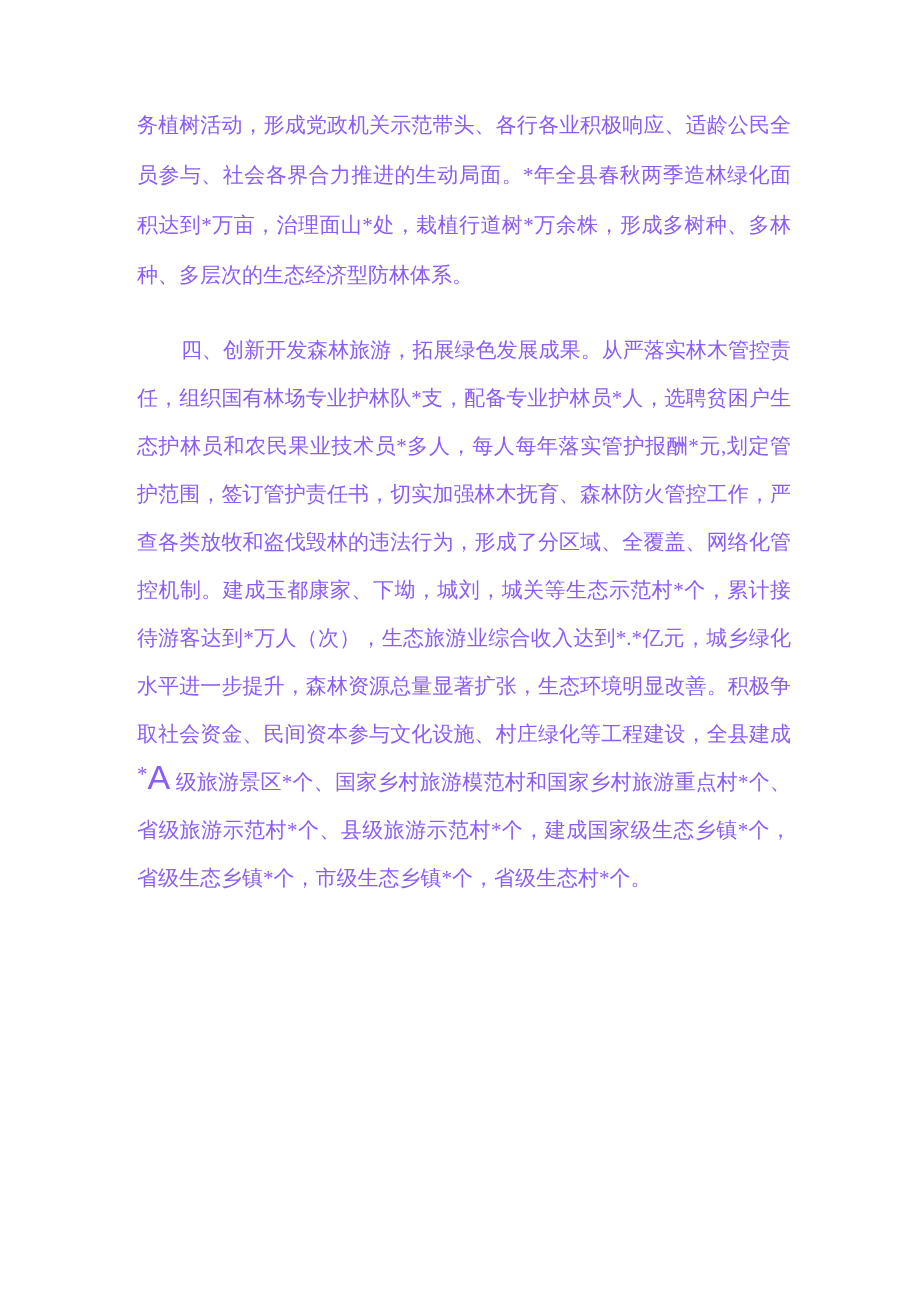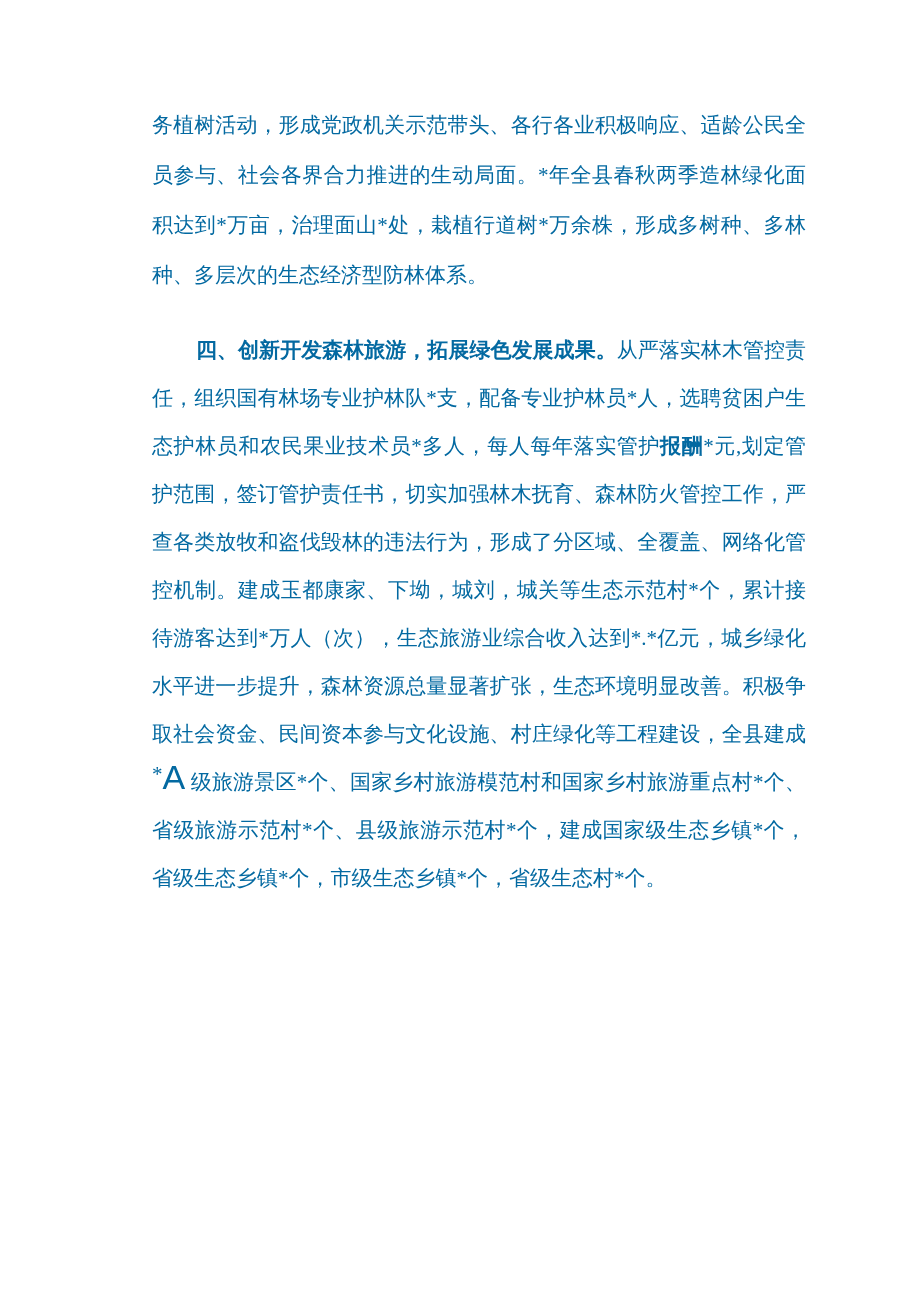--- a/index.html
+++ b/index.html
@@ -10,45 +10,45 @@
   .page {
     position: relative;
     width: 920px;
     height: 1301px;
     background: #ffffff;
     overflow: hidden;
     font-family: "Liberation Serif", serif;
   }
   .doc-body {
     position: absolute;
-    left: 152px;
+    left: 137px;
     top: 100px;
     width: 654px;
-    color: #0369a1;
+    color: #8b5cf6;
   }
   p.para {
     margin: 0;
     font-size: 21px;
     line-height: 50px;
     text-align: justify;
     word-break: break-all;
     overflow-wrap: anywhere;
   }
   p.para.second {
     margin-top: 26px;
     line-height: 48px;
   }
   p.para.indent {
     text-indent: 44px;
   }
   .run-normal {
     font-weight: 400;
   }
   .run-bold {
-    font-weight: 700;
+    font-weight: 400;
   }
   .run-raised-star {
     position: relative;
     top: -8px;
     font-weight: 400;
     font-size: 21px;
   }
   .run-large-latin {
     font-family: "Liberation Sans", sans-serif;
     font-size: 34px;

